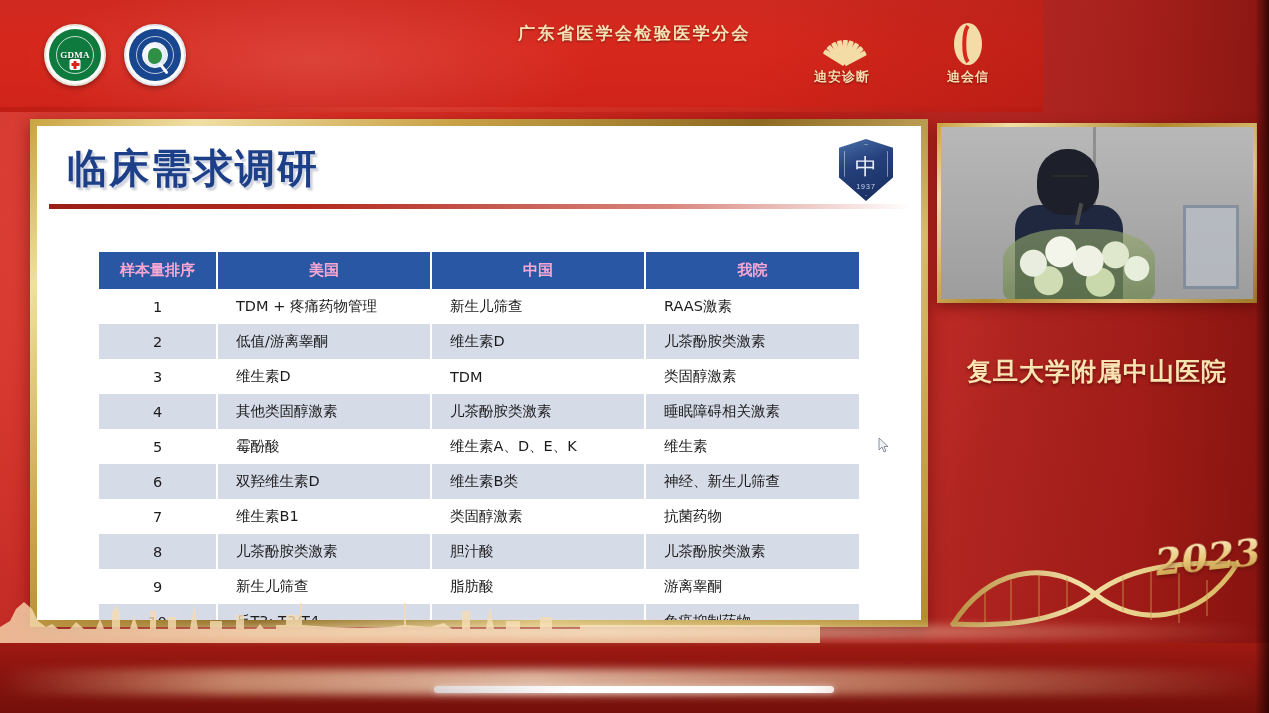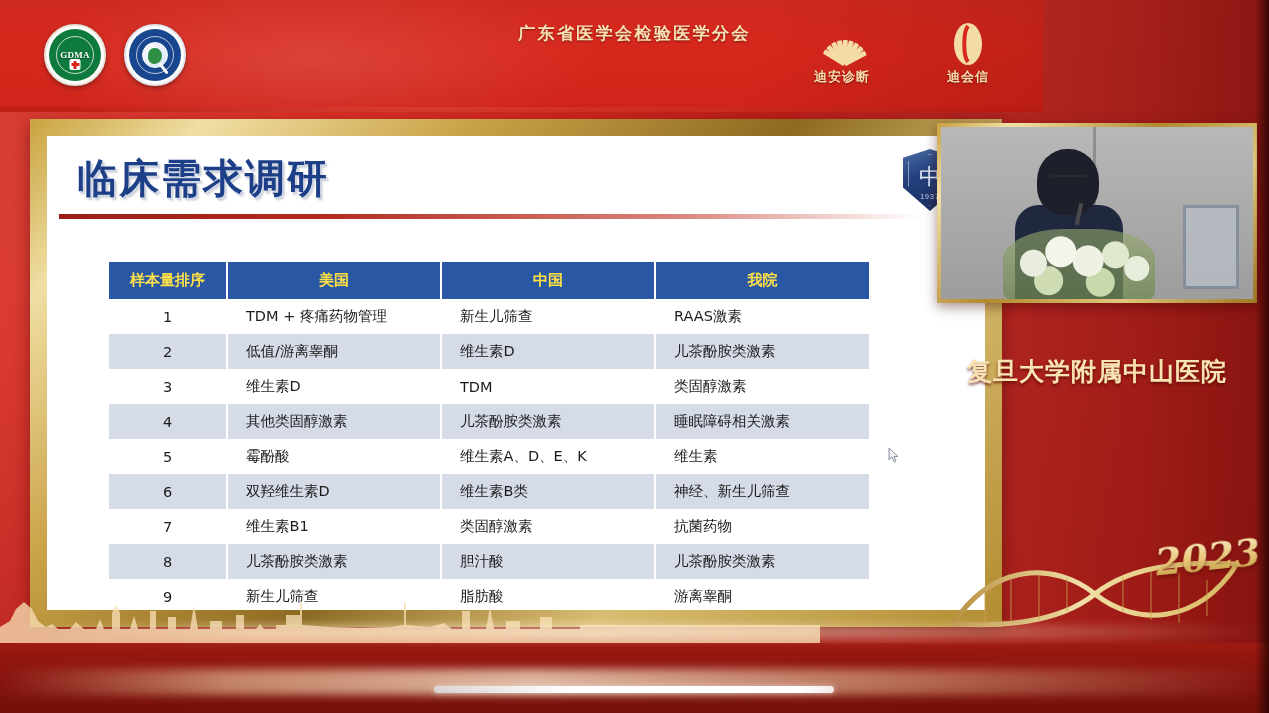--- a/index.html
+++ b/index.html
@@ -136,23 +136,23 @@
     text-shadow:0 1px 2px rgba(90,10,5,.7);
   }
   .fan { position:relative; width:48px; height:40px; }
   .fan i {
     position:absolute; bottom:0; left:50%; width:5px; height:24px;
     background:#f4dca6; transform-origin:50% 100%; border-radius:1px;
   }
 
   
   #slide {
-    position:absolute; left:30px; top:119px; width:972px; height:508px;
+    position:absolute; left:30px; top:119px; width:898px; height:508px;
     background:linear-gradient(135deg,#c9a33f 0%, #f0dfa4 12%, #caa247 30%, #8d6a22 52%, #d8bd72 72%, #b28c30 100%);
-    padding:17px;
+    padding:7px;
     box-shadow:0 5px 16px rgba(60,5,2,.45);
   }
   #slide-inner {
     width:100%; height:100%; background:#fff; position:relative; overflow:hidden;
   }
   .slide-title {
     position:absolute; left:30px; top:15px;
     font-size:40px; font-weight:bold; letter-spacing:2px;
     color:#1d3f87;
     font-family:"DejaVu Sans", sans-serif;
@@ -182,21 +182,21 @@
     color:#cfd9f0; font-size:7px; letter-spacing:1px;
   }
   .title-rule {
     position:absolute; left:12px; top:78px; width:862px; height:5px;
     background:linear-gradient(90deg,#9b1f16 0%, #b3291d 30%, #d9867c 72%, rgba(255,255,255,0) 100%);
   }
 
   
   .tbl { position:absolute; left:62px; top:126px; width:760px; border-collapse:collapse; }
   .tbl th {
-    background:#2a57a3; color:#fde047; font-weight:bold;
+    background:#2a57a3; color:#f9a8d4; font-weight:bold;
     font-size:15px; padding:9px 4px; text-align:center;
     border-right:2px solid #fff;
     font-family:"DejaVu Sans", sans-serif;
   }
   .tbl th:last-child { border-right:none; }
   .tbl td {
     font-size:14.5px; color:#1b1b1b; padding:8px 4px;
     font-family:"DejaVu Sans", sans-serif;
     border-right:2px solid #fff;
   }

